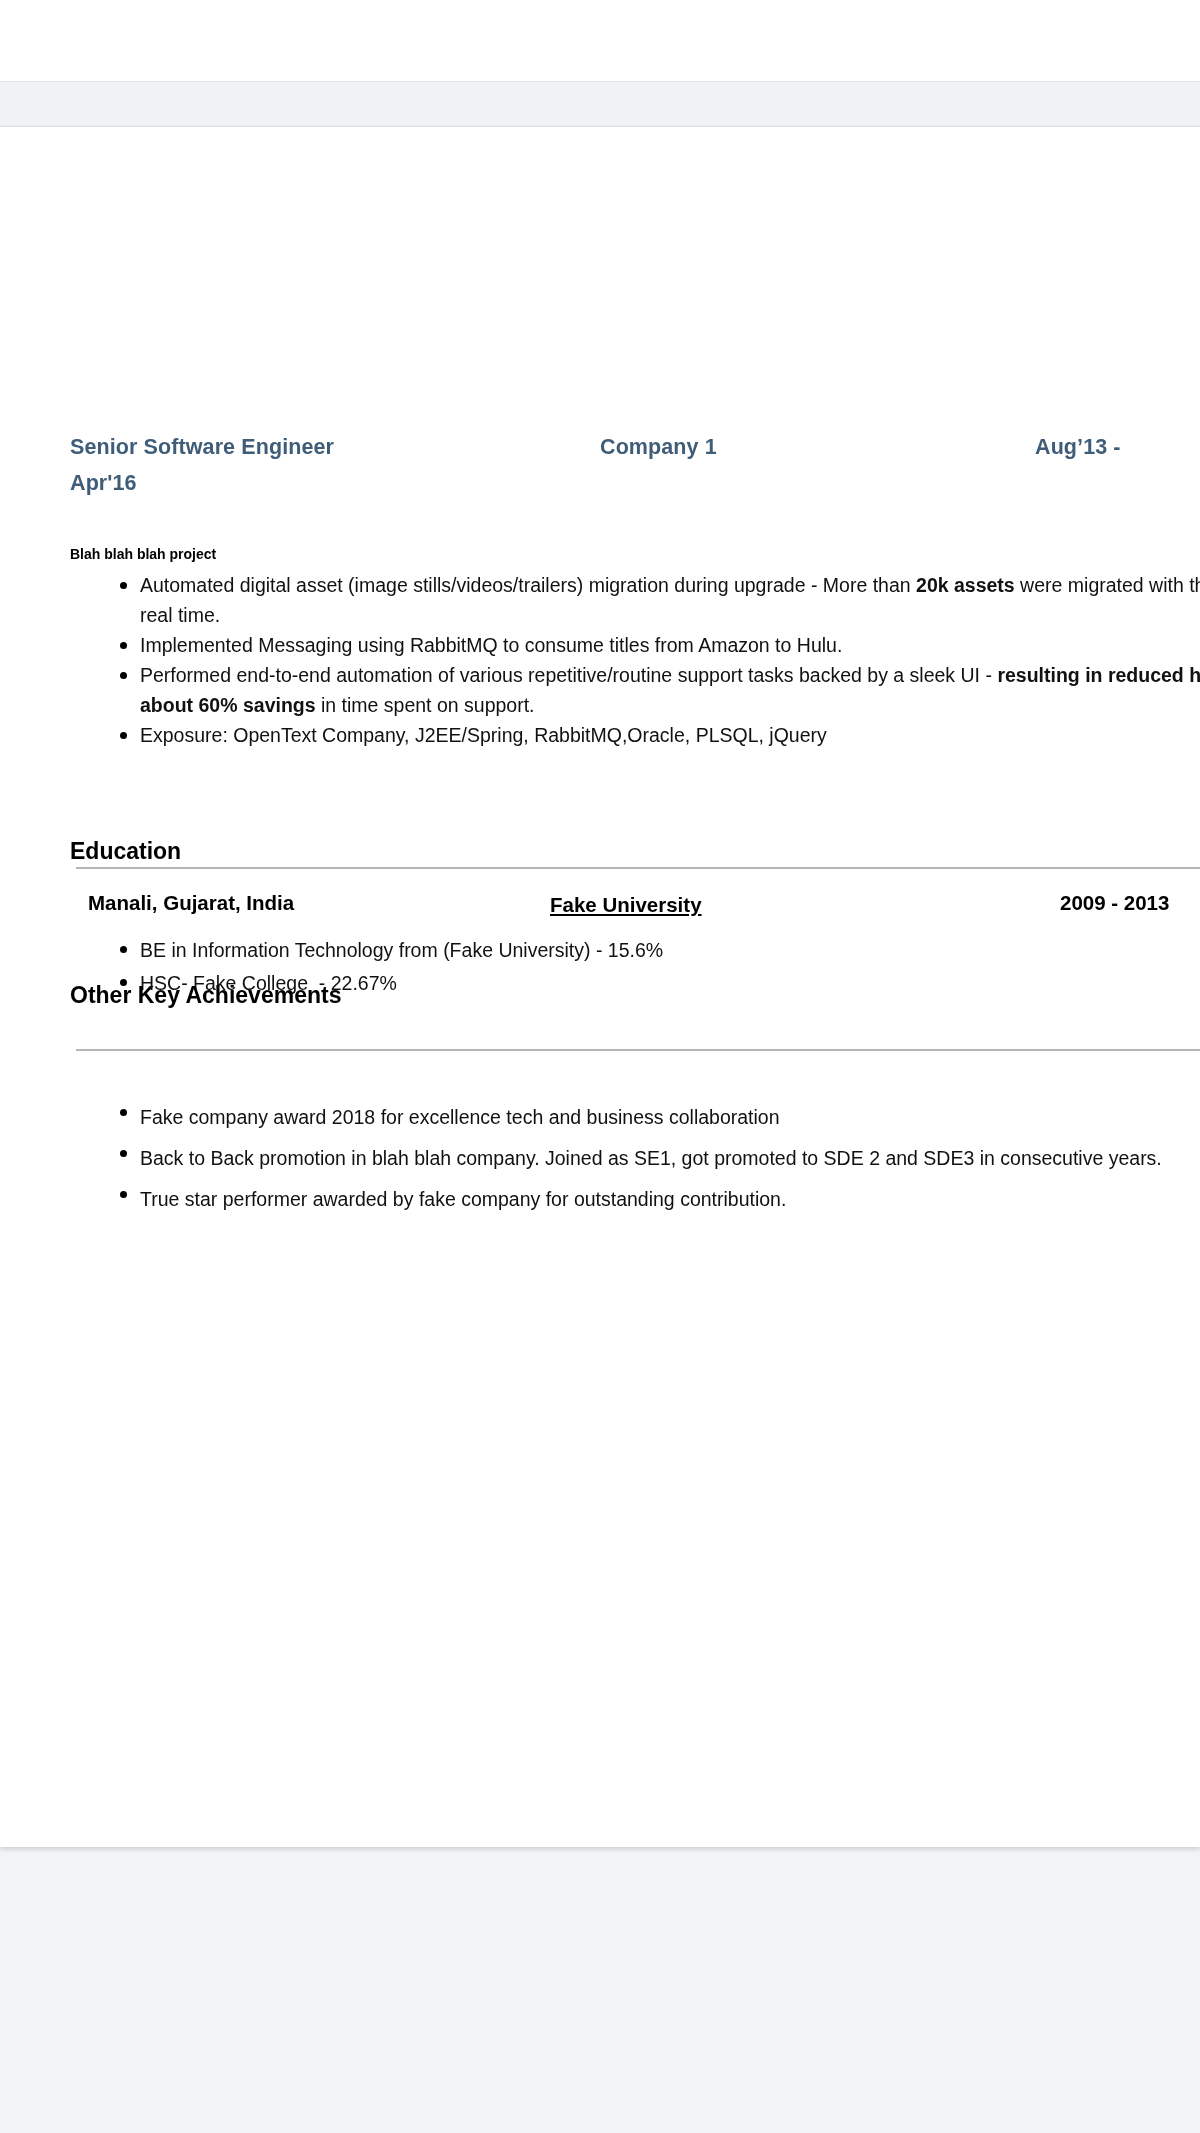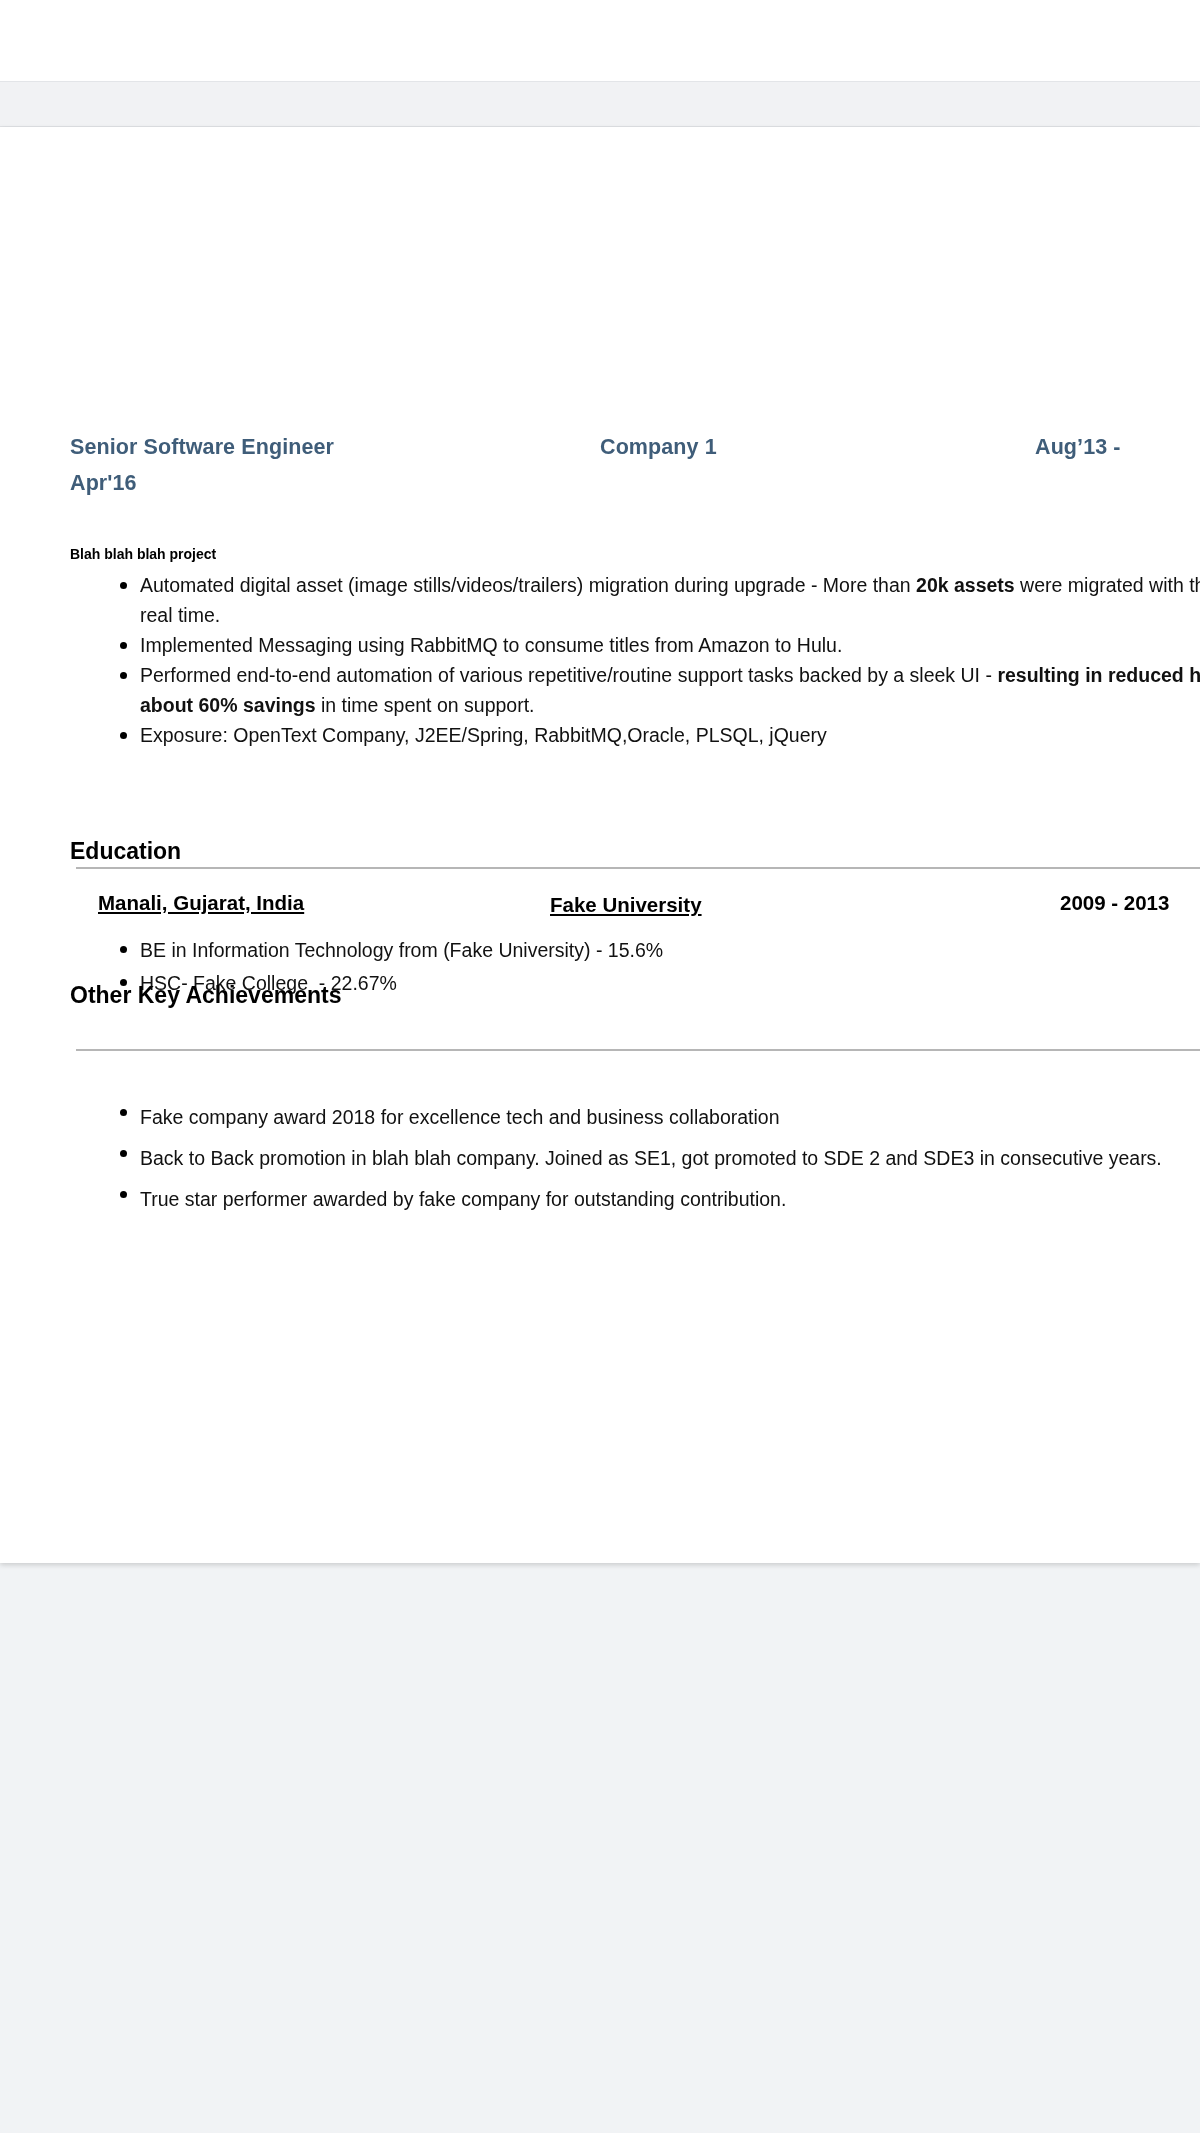--- a/index.html
+++ b/index.html
@@ -33,21 +33,21 @@
     border-bottom: 1px solid #e0e2e5;
     box-sizing: border-box;
   }
 
   
   .page-shadow {
     position: absolute;
     top: 127px;
     left: 0;
     width: 1200px;
-    height: 1436px;
+    height: 1720px;
     background: #ffffff;
     box-shadow: 0 2px 5px rgba(0,0,0,0.16);
     overflow: hidden;
   }
   .page-bottom-gap {
     position: absolute;
     top: 2085px; left: 0;
     width: 1200px;
     height: 48px;
     background: #f1f3f5;
@@ -144,21 +144,21 @@
   .edu-header {
     position: absolute;
     top: 761px;
     left: 80px;
     width: 1320px;
     font-weight: bold;
     font-size: 20.5px;
     color: #000;
     line-height: 30px;
   }
-  .edu-header .col-loc    { position: absolute; left: 18px;     top: 0; white-space: nowrap; text-decoration: underline;}
+  .edu-header .col-loc    { position: absolute; left: 8px;     top: 0; white-space: nowrap;}
   .edu-header .col-school { position: absolute; left: 470px; top: 2px; white-space: nowrap; text-decoration: underline;}
   .edu-header .col-years  { position: absolute; left: 980px; top: 0; white-space: nowrap; text-align: right;}
 
   #edu-bullets {
     top: 807px;
     left: 88px;
     width: 1320px;
   }
   #edu-bullets li { line-height: 33px; }
 

